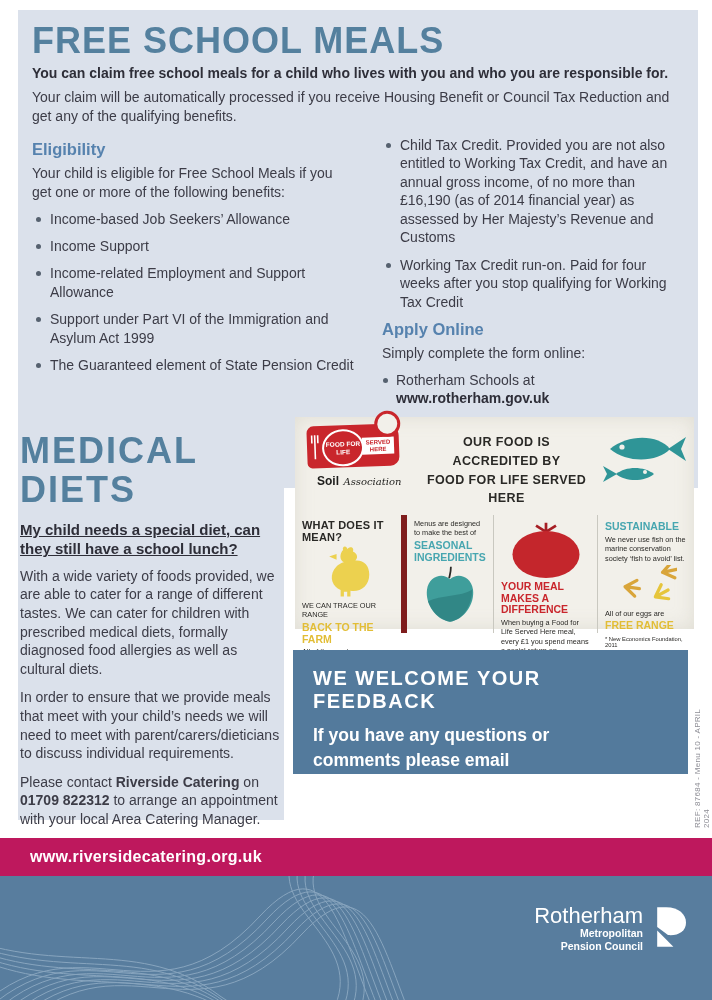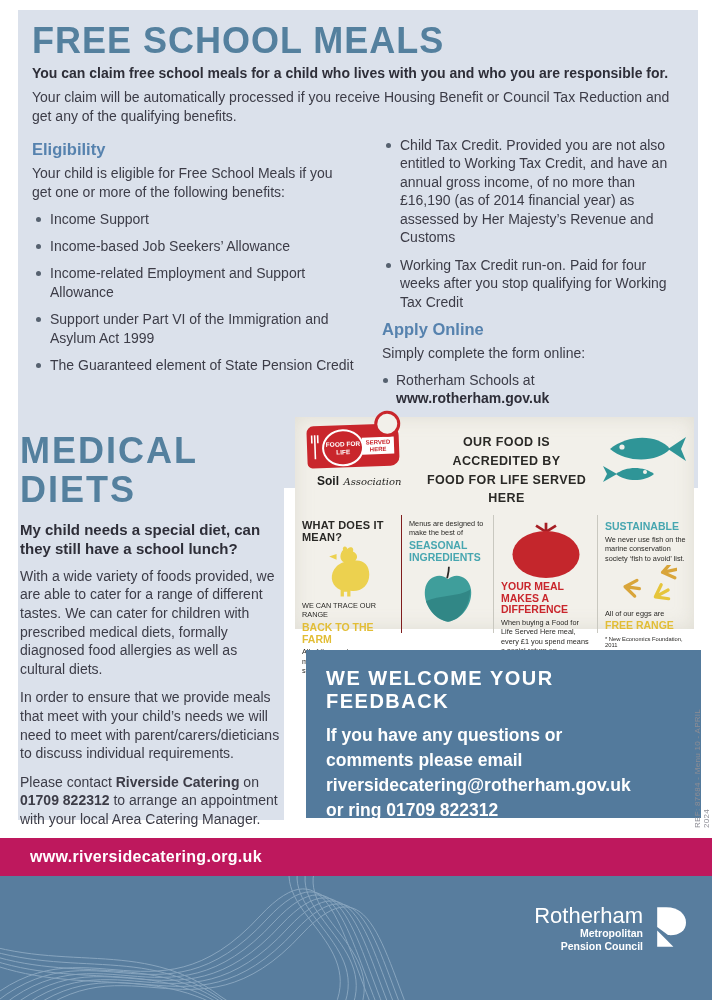--- a/index.html
+++ b/index.html
@@ -19,54 +19,54 @@
   ul.dots{list-style:none;margin:0;padding:0;}
   ul.dots li{position:relative;padding-left:18px;font-size:14px;line-height:1.32;margin-bottom:9px;}
   ul.dots li::before{content:"";position:absolute;left:4px;top:7px;width:5px;height:5px;border-radius:50%;background:#56616f;}
   ul.dots.tight li{margin-bottom:8px;padding-left:14px;}
   ul.dots.tight li::before{left:1px;}
   .url{font-weight:bold;color:#2e2e38;}
 
   
   .medical-box{position:absolute;left:18px;top:418px;width:266px;height:402px;background:#dbe1eb;box-sizing:border-box;padding:14px 2px;}
   .medical-title{margin:0 0 10px 0;font-size:36px;font-weight:bold;color:#54809e;letter-spacing:2px;line-height:1.08;}
-  .question{margin:0 0 8px 0;font-size:15px;font-weight:bold;color:#2e2e38;line-height:1.3;}
+  .question{margin:0 0 8px 0;font-size:15px;font-weight:bold;color:#2e2e38;line-height:1.3;text-decoration:underline;}
   .medical-box p.body{margin:0 0 10px 0;font-size:14px;line-height:1.33;}
 
   
   .infographic{position:absolute;left:295px;top:417px;width:399px;height:212px;background:#f2f0ea;box-sizing:border-box;box-shadow:inset 0 0 18px rgba(190,185,170,.35);}
   .info-header{display:flex;height:66px;padding:6px 6px 0 6px;align-items:flex-start;}
   .ffl-logo{width:120px;flex:none;position:relative;height:62px;}
   .stamp{position:absolute;left:6px;top:2px;width:92px;height:42px;background:#c9262c;border-radius:7px 12px 9px 5px;transform:rotate(-2deg);}
   .stamp::after{content:"";position:absolute;top:-13px;right:-2px;width:20px;height:20px;border:3px solid #c9262c;border-radius:50%;background:#f2f0ea;}
   .fork{position:absolute;left:3px;top:8px;}
   .stamp-oval{position:absolute;left:15px;top:4px;width:38px;height:33px;border:2px solid #ffffff;border-radius:50%;color:#ffffff;font-size:6.5px;font-weight:bold;text-align:center;display:flex;align-items:center;justify-content:center;line-height:1.1;}
   .served{position:absolute;right:5px;top:13px;width:30px;background:#ffffff;color:#c9262c;font-size:6px;font-weight:bold;text-align:center;padding:2px 1px;line-height:1.1;}
   .soil-line{position:absolute;left:16px;top:48px;white-space:nowrap;}
   .soil{font-size:12px;font-weight:bold;color:#1d1d1b;}
   .assoc{font-size:10px;font-style:italic;color:#1d1d1b;font-family:"DejaVu Serif",serif;}
   .headline{flex:1;text-align:center;font-size:12.5px;font-weight:bold;color:#2a2926;letter-spacing:.4px;line-height:1.5;padding-top:10px;}
   .fish-wrap{width:96px;flex:none;text-align:right;padding-top:6px;}
   .info-cols{display:flex;height:142px;margin-top:2px;}
   .icol{box-sizing:border-box;padding:4px 7px;margin-top:24px;}
   .c1{width:106px;}
-  .c2{width:92px;border-left:1px solid #7f1d1d;}
+  .c2{width:92px;border-left:6px solid #7f1d1d;}
   .c3{width:104px;border-left:1px solid #c9c8c0;}
   .c4{width:97px;border-left:1px solid #c9c8c0;}
   .what{font-size:11px;font-weight:bold;color:#2a2926;margin-bottom:2px;letter-spacing:.2px;}
   .tiny{font-size:7.3px;line-height:1.3;color:#2a2926;}
   .hl{font-size:10.5px;font-weight:bold;line-height:1.1;margin:2px 0;}
   .yellow{color:#e2bd35;}
   .teal{color:#47a6b0;}
   .red{color:#c9262c;}
   .micro{font-size:5.8px;color:#2a2926;margin-top:4px;}
   .svg-center{display:block;margin:2px auto;}
 
   
-  .feedback-box{position:absolute;left:306px;top:650px;width:395px;height:168px;background:#537a9c;box-sizing:border-box;padding:17px 20px;color:#ffffff;}
+  .feedback-box{position:absolute;left:293px;top:650px;width:395px;height:124px;background:#537a9c;box-sizing:border-box;padding:17px 20px;color:#ffffff;}
   .feedback-title{margin:0 0 10px 0;font-size:20px;font-weight:bold;letter-spacing:1.5px;}
   .feedback-body{margin:0;font-size:17.5px;font-weight:bold;line-height:1.42;max-width:320px;}
 
   
   .ref-text{position:absolute;right:1px;top:688px;height:140px;writing-mode:vertical-rl;transform:rotate(180deg);font-size:8px;color:#8d8d95;letter-spacing:.3px;}
 
   
   .footer-bar{position:absolute;left:0;top:838px;width:712px;height:38px;background:#be185d;}
   .footer-url{display:inline-block;color:#ffffff;font-weight:bold;font-size:16px;line-height:38px;padding-left:30px;letter-spacing:.3px;}
   .footer-wave{position:absolute;left:0;top:876px;width:712px;height:124px;background:#587d9e;overflow:hidden;}
@@ -83,22 +83,22 @@
 
   <section class="top-box">
     <h1 class="fsm-title">FREE SCHOOL MEALS</h1>
     <p class="intro-bold">You can claim free school meals for a child who lives with you and who you are responsible for.</p>
     <p class="intro">Your claim will be automatically processed if you receive Housing Benefit or Council Tax Reduction and get any of the qualifying benefits.</p>
     <div class="cols">
       <div class="col-left">
         <h3 class="section-heading">Eligibility</h3>
         <p class="lead">Your child is eligible for Free School Meals if you get one or more of the following benefits:</p>
         <ul class="dots">
+          <li>Income-based Job Seekers’ Allowance</li>
           <li>Income Support</li>
-          <li>Income-based Job Seekers’ Allowance</li>
           <li>Income-related Employment and Support Allowance</li>
           <li>Support under Part VI of the Immigration and Asylum Act 1999</li>
           <li>The Guaranteed element of State Pension Credit</li>
         </ul>
       </div>
       <div class="col-right">
         <ul class="dots">
           <li>Child Tax Credit. Provided you are not also entitled to Working Tax Credit, and have an annual gross income, of no more than £16,190 (as of 2014 financial year) as assessed by Her Majesty’s Revenue and Customs</li>
           <li>Working Tax Credit run-on. Paid for four weeks after you stop qualifying for Working Tax Credit</li>
         </ul>

